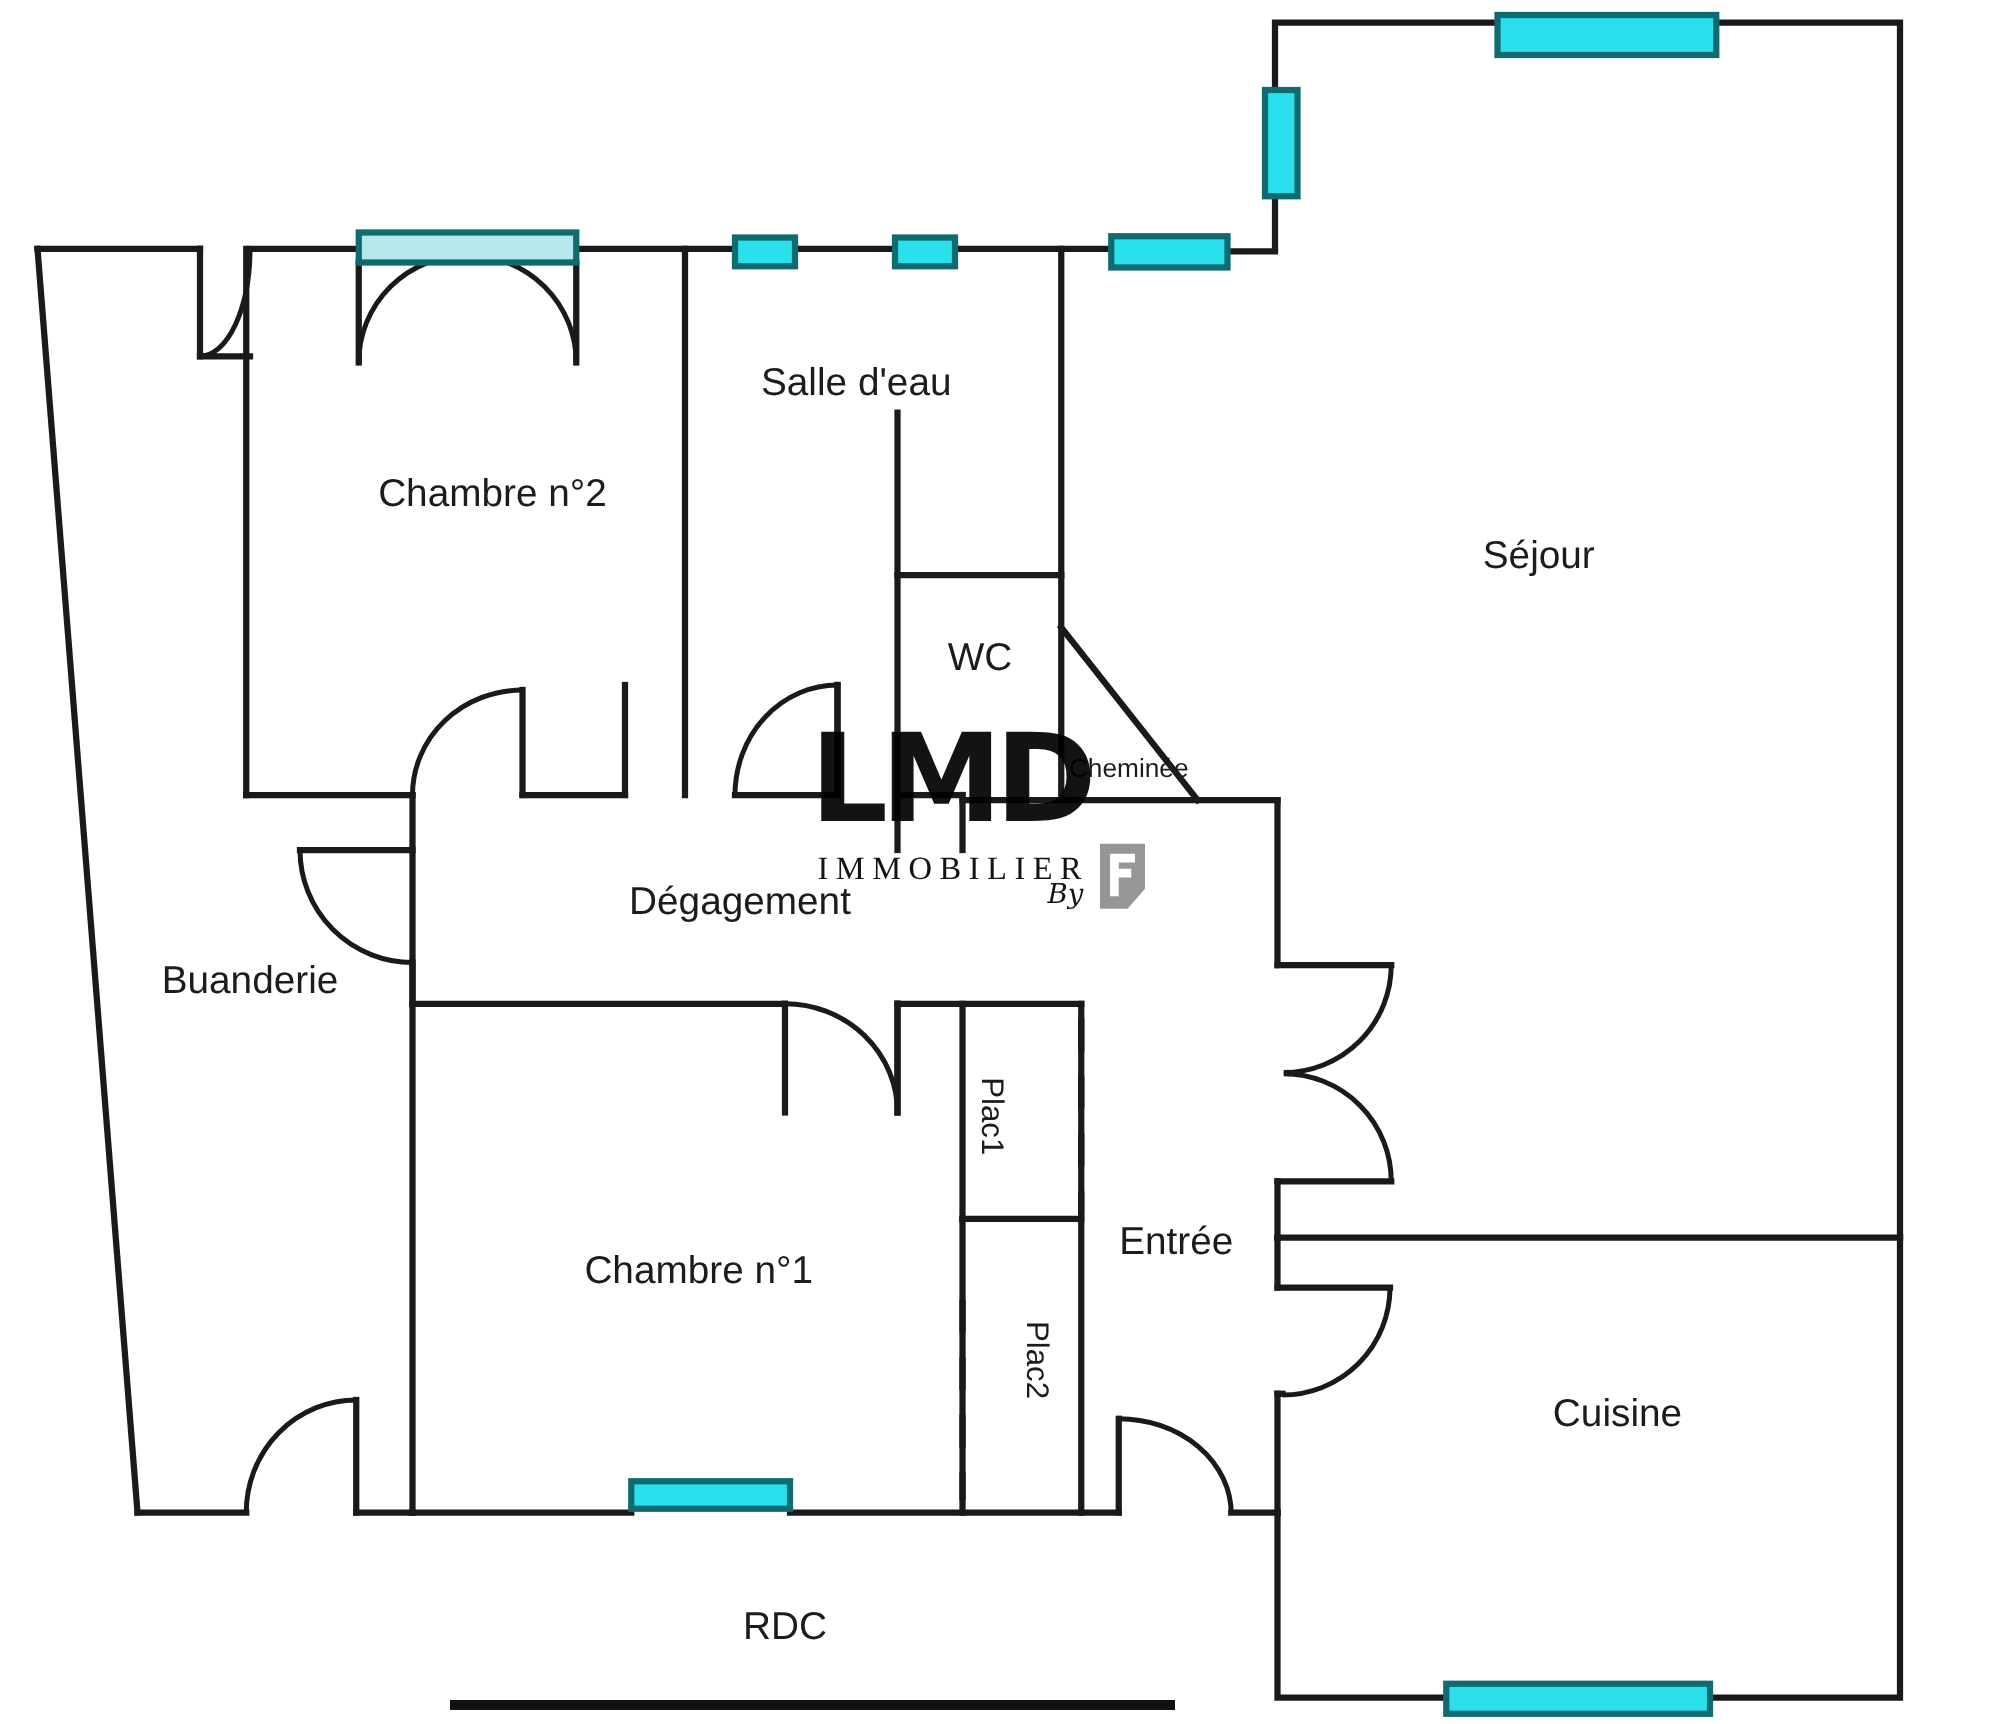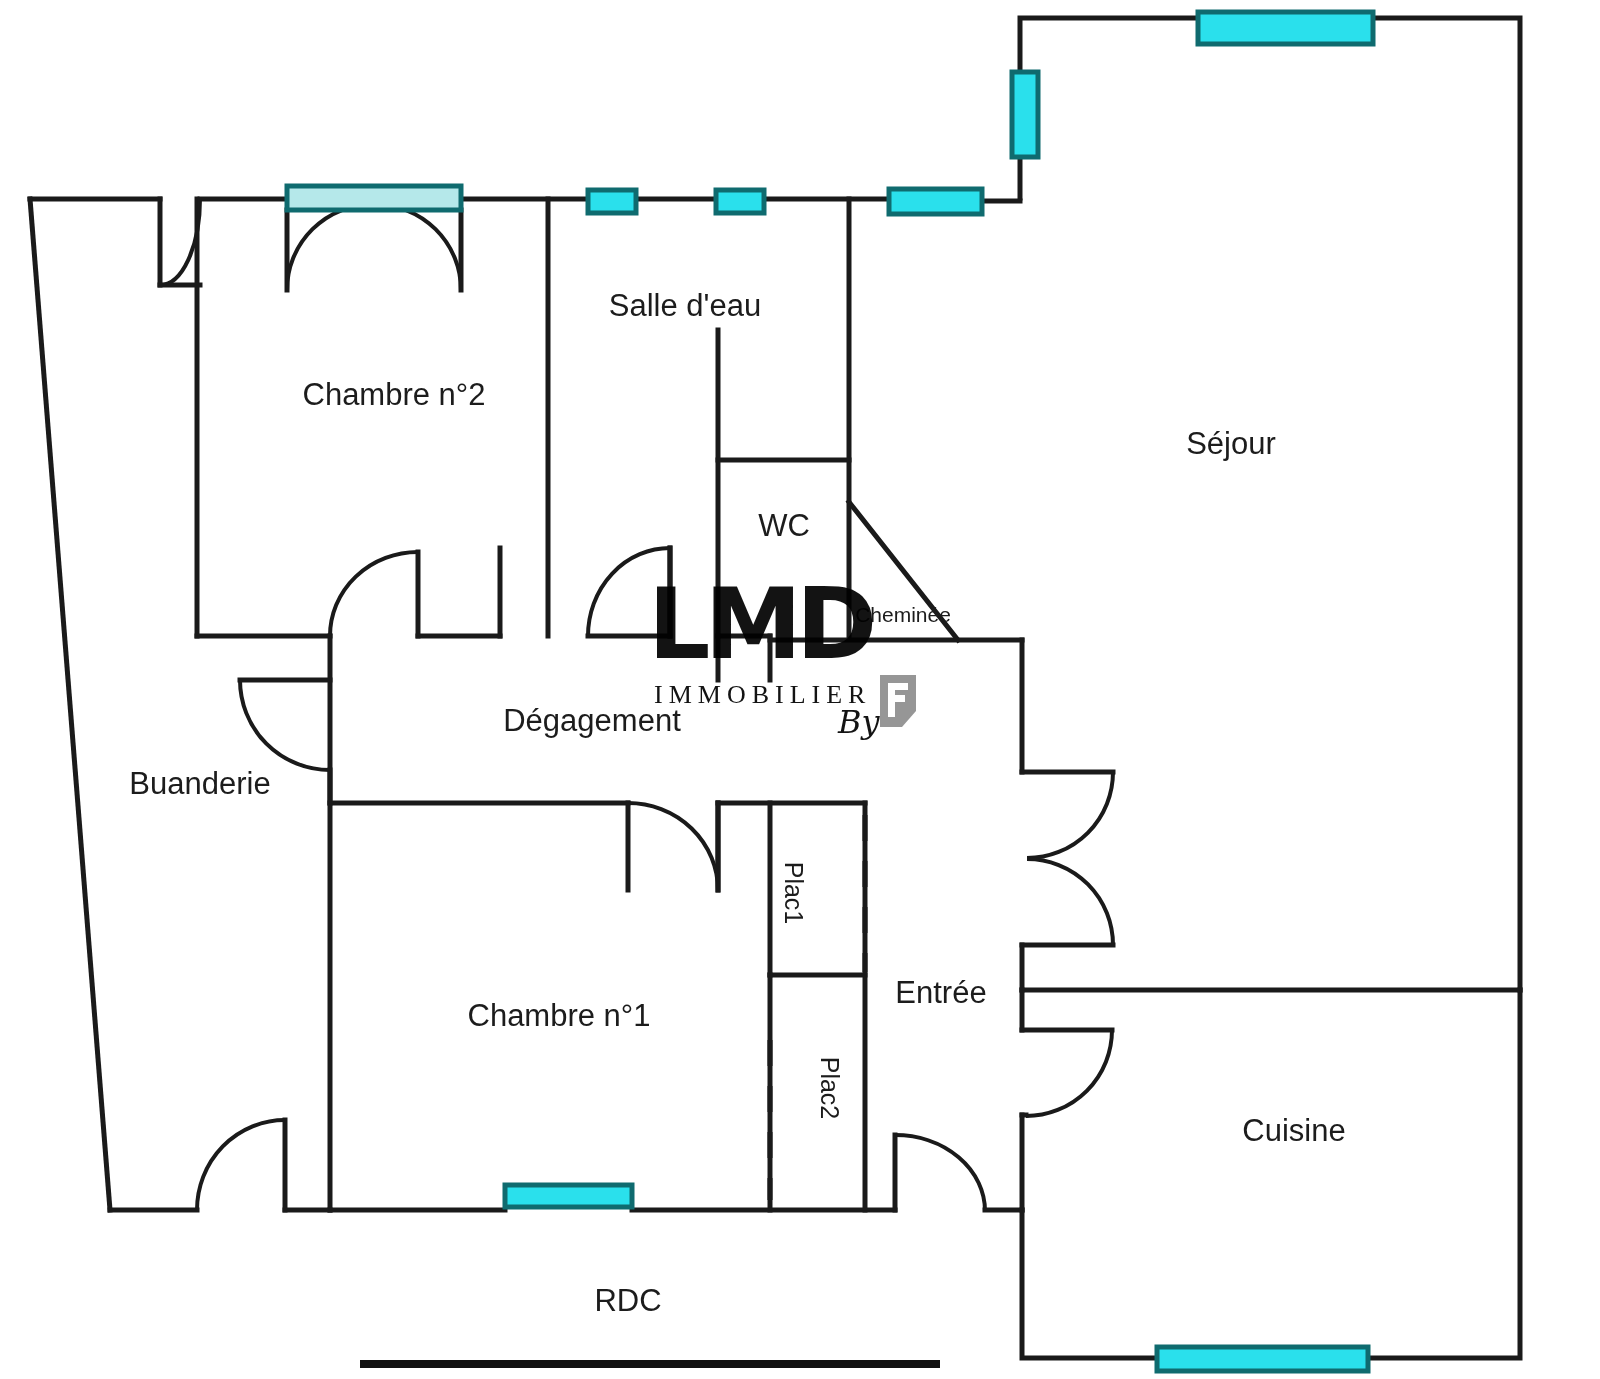--- a/index.html
+++ b/index.html
@@ -92,21 +92,21 @@
     font-size: 26px;
     letter-spacing: 6px;
     font-weight: normal;
   }
   #watermark .wm-by {
     position: absolute;
     left: 190px;
     top: 128px;
     font-family: "DejaVu Serif", serif;
     font-style: italic;
-    font-size: 32px;
+    font-size: 22px;
   }
   #watermark .wm-logo {
     position: absolute;
     left: 228px;
     top: 98px;
     width: 44px;
     height: 56px;
   }
 </style>
 </head>

